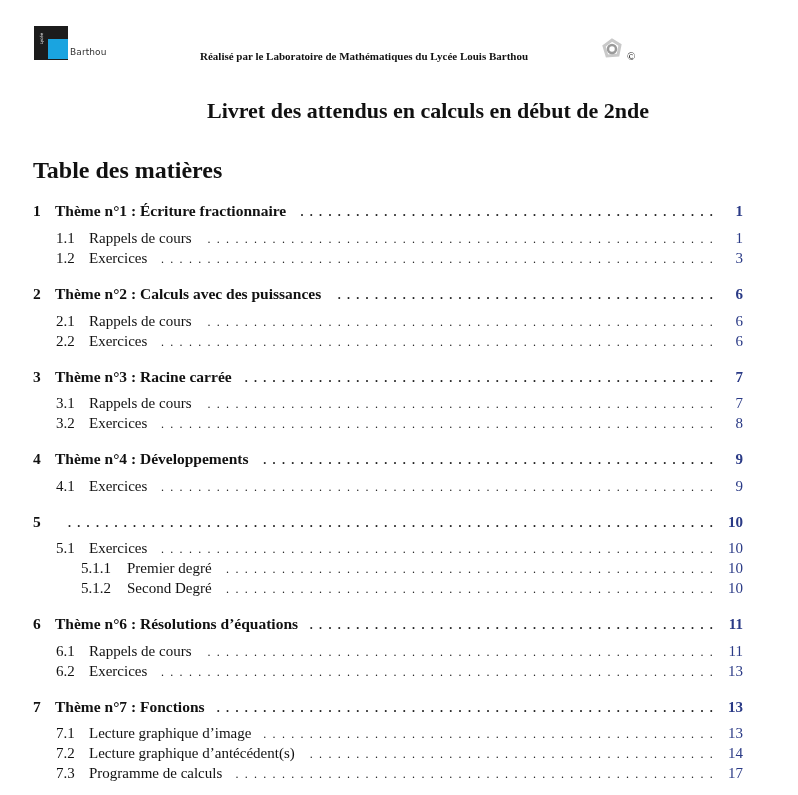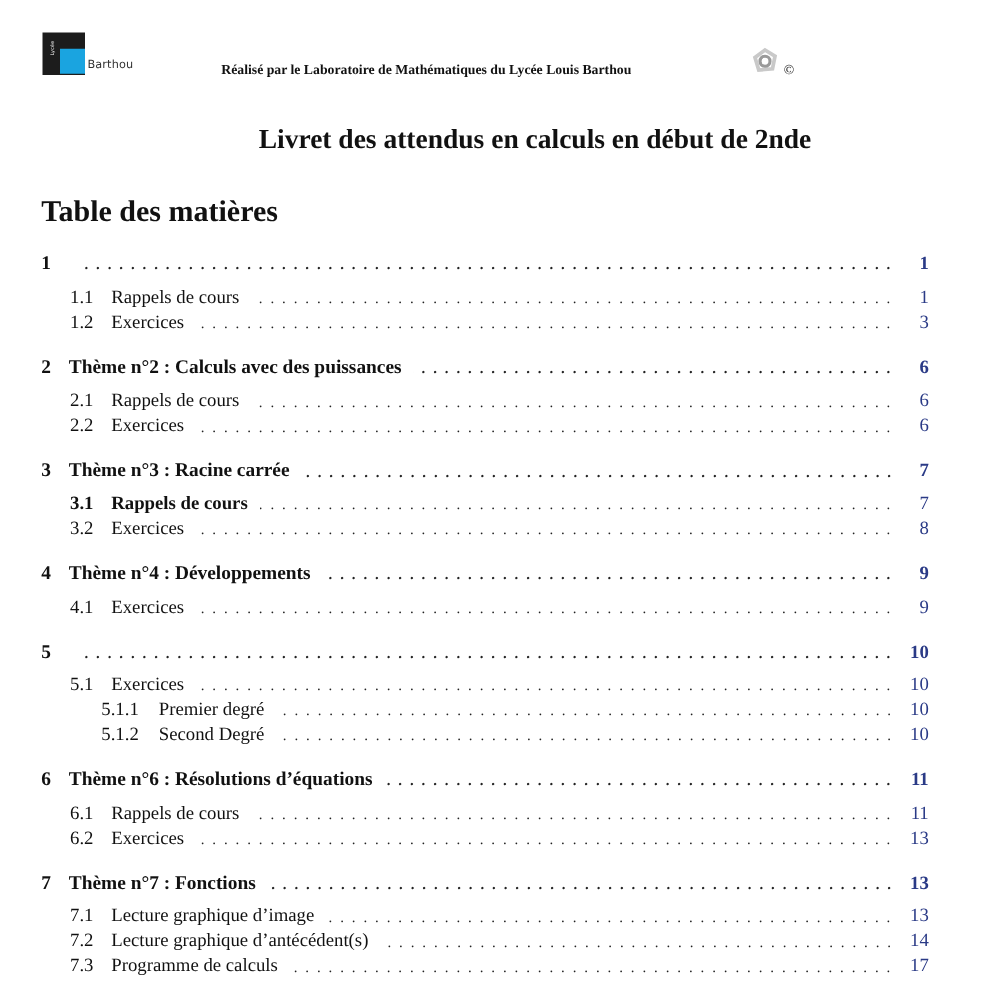--- a/index.html
+++ b/index.html
@@ -7,40 +7,40 @@
     width: 798px; height: 795px; position: relative; overflow: hidden;
     font-family: "DejaVu Serif", "Liberation Serif", serif;
     color: #111;
   }
   .header { position: absolute; left: 0; top: 0; width: 684px; height: 80px; }
   .logo { position: absolute; left: 34px; top: 26px; width: 80px; height: 36px; }
   .logo .dark { position: absolute; left: 0; top: 0; width: 34px; height: 34px; background: #1c1c1c; }
   .logo .blue { position: absolute; left: 14px; top: 13px; width: 20px; height: 20px; background: #1aa4e0; }
   .logo .vtext { position: absolute; left: 2px; top: 10px; font-size: 4px; color: #fff; transform: rotate(-90deg); font-family: "DejaVu Sans", sans-serif; }
   .logo .brand { position: absolute; left: 36px; top: 21px; font-family: "DejaVu Sans", sans-serif; font-size: 9px; color: #333; letter-spacing: 0.1px; }
-  .credit { position: absolute; left: 177px; top: 50px; font-family: "Liberation Serif", serif; font-weight: bold; font-size: 11px; color: #111; white-space: nowrap; }
+  .credit { position: absolute; left: 200px; top: 50px; font-family: "Liberation Serif", serif; font-weight: bold; font-size: 11px; color: #111; white-space: nowrap; }
   .spiral { position: absolute; left: 601px; top: 38px; width: 22px; height: 22px; }
   .copy { position: absolute; left: 627px; top: 50px; font-size: 11px; font-family: "Liberation Serif", serif; }
 
   .doc-title { position: absolute; left: 0; width: 798px; top: 98px; text-align: center; font-family: "Liberation Serif", serif; font-weight: bold; font-size: 22px; color: #111; padding-left: 29px; }
   .toc-title { position: absolute; left: 33px; top: 157px; font-family: "Liberation Serif", serif; font-weight: bold; font-size: 24px; color: #111; }
 
   .toc { position: absolute; left: 33px; top: 0; width: 710px; }
   .row { position: absolute; left: 0; width: 710px; height: 20px; display: flex; align-items: baseline; font-family: "Liberation Serif", serif; white-space: nowrap; }
   .row .num { display: inline-block; }
   .row .label { display: inline-block; }
   .row .dots { flex: 1; overflow: hidden; margin: 0 6px 0 10px; letter-spacing: 6.3px; color: #222; font-size: 12px; text-align: right; direction: rtl; }
   .row .page { display: inline-block; min-width: 18px; text-align: right; color: #2a3a86; font-size: 15px; }
   .lvl1 { font-weight: bold; font-size: 15.5px; }
   .lvl1 .num { width: 22px; }
   .lvl2 { font-size: 15px; padding-left: 23px; width: 687px; }
   .lvl2 .num { width: 33px; }
   .lvl3 { font-size: 15px; padding-left: 48px; width: 662px; }
   .lvl3 .num { width: 46px; }
-  .boldlabel .label, .boldlabel .num { font-weight: bold; }
+  .boldlabel .label, .boldlabel .num { font-weight: normal; }
 </style>
 </head>
 <body>
 
 <div class="header">
   <div class="logo">
     <div class="dark"></div>
     <div class="blue"></div>
     <div class="vtext">Lycée</div>
     <div class="brand">Barthou</div>
@@ -54,20 +54,21 @@
   </svg>
   <div class="copy">©</div>
 </div>
 
 <div class="doc-title">Livret des attendus en calculs en début de 2nde</div>
 <div class="toc-title">Table des matières</div>
 
 <div class="toc">
   <div class="row lvl1" style="top:202px">
       <span class="num">1</span>
+      <span class="label">Thème n°1 : Écriture fractionnaire</span>
       <span class="dots">..........................................................................................</span>
       <span class="page">1</span>
     </div>
   <div class="row lvl2" style="top:230px">
       <span class="num">1.1</span>
       <span class="label">Rappels de cours</span>
       <span class="dots">..........................................................................................</span>
       <span class="page">1</span>
     </div>
   <div class="row lvl2" style="top:250px">

